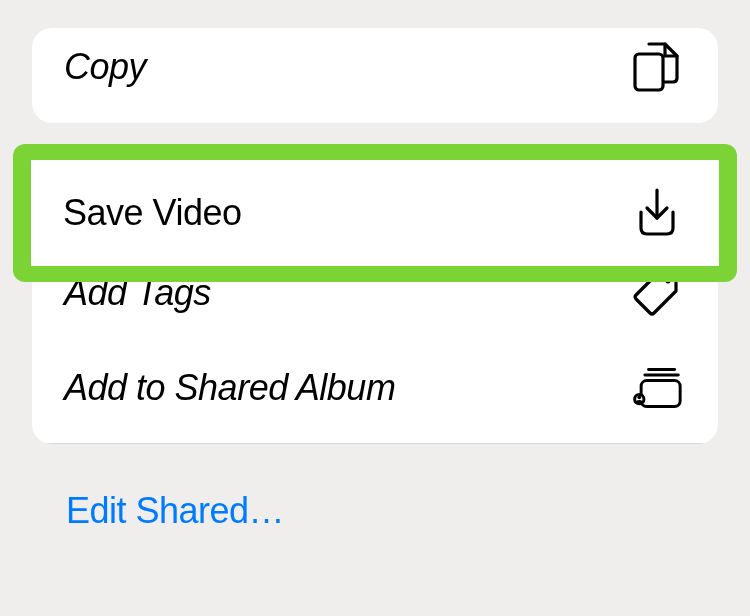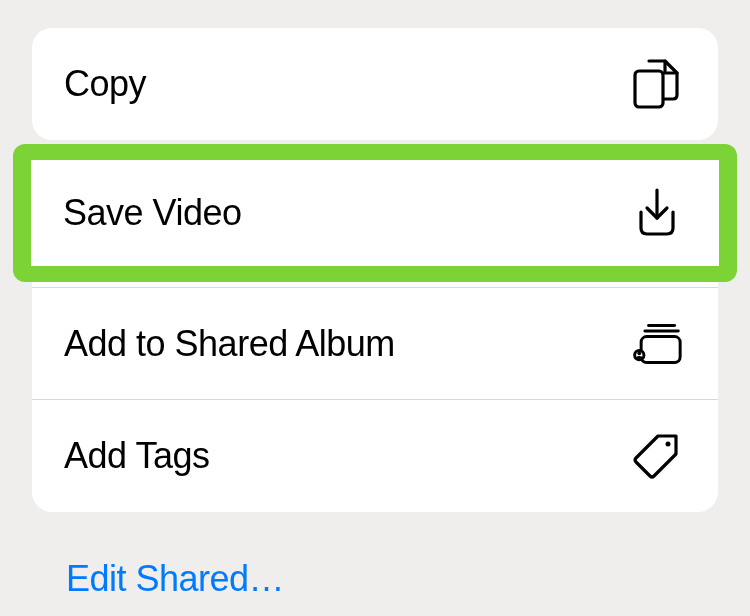--- a/index.html
+++ b/index.html
@@ -21,23 +21,24 @@
     .menu-group {
       background: #ffffff;
       border-radius: 20px;
       overflow: hidden;
       margin-bottom: 26px;
     }
     .menu-item {
       display: flex;
       align-items: center;
       justify-content: space-between;
-      padding: 30px 36px 30px 32px;
+      padding: 13px 36px 30px 32px;
       cursor: pointer;
       position: relative;
+      font-style: italic;
     }
     .menu-item.with-divider::after {
       content: "";
       position: absolute;
       bottom: 0;
       left: 0;
       right: 0;
       height: 1px;
       background: #d8d8d8;
     }
@@ -114,39 +115,39 @@
     <div class="menu-item with-divider">
       <span class="menu-label">Save Video</span>
       <span class="icon-wrap">
         <svg width="44" height="50" viewBox="0 0 44 50" fill="none" stroke="#000000" stroke-width="3.2" stroke-linecap="round" stroke-linejoin="round">
           <path d="M 22 2 L 22 30"></path>
           <path d="M 12 20 L 22 30 L 32 20"></path>
           <path d="M 6 24 L 6 40 Q 6 46 12 46 L 32 46 Q 38 46 38 40 L 38 24"></path>
         </svg>
       </span>
     </div>
+    <div class="menu-item">
+      <span class="menu-label">Add Tags</span>
+      <span class="icon-wrap">
+        <svg width="52" height="52" viewBox="0 0 52 52" fill="none" stroke="#000000" stroke-width="3.2" stroke-linejoin="round">
+          <path d="M 28 6 L 46 6 L 46 24 L 24 46 Q 22 48 20 46 L 6 32 Q 4 30 6 28 Z"></path>
+          <circle cx="38" cy="14" r="2.5" fill="#000000" stroke="none"></circle>
+        </svg>
+      </span>
+    </div>
     <div class="menu-item with-divider">
       <span class="menu-label">Add to Shared Album</span>
       <span class="icon-wrap">
         <svg width="56" height="48" viewBox="0 0 56 48" fill="none" stroke="#000000" stroke-width="3.2" stroke-linecap="round" stroke-linejoin="round">
           <path d="M 20 4 L 48 4"></path>
           <path d="M 16 10 L 52 10"></path>
           <rect x="12" y="16" width="42" height="28" rx="6"></rect>
           <circle cx="10" cy="36" r="5" fill="#ffffff"></circle>
           <circle cx="10" cy="34" r="2" fill="#000000" stroke="none"></circle>
           <path d="M 6 40 Q 6 37 10 37 Q 14 37 14 40" fill="#000000" stroke="none"></path>
-        </svg>
-      </span>
-    </div>
-    <div class="menu-item">
-      <span class="menu-label">Add Tags</span>
-      <span class="icon-wrap">
-        <svg width="52" height="52" viewBox="0 0 52 52" fill="none" stroke="#000000" stroke-width="3.2" stroke-linejoin="round">
-          <path d="M 28 6 L 46 6 L 46 24 L 24 46 Q 22 48 20 46 L 6 32 Q 4 30 6 28 Z"></path>
-          <circle cx="38" cy="14" r="2.5" fill="#000000" stroke="none"></circle>
         </svg>
       </span>
     </div>
   </div>
 
   <div class="edit-actions">
     <span>Edit Shared…</span>
   </div>
 
 </div>

